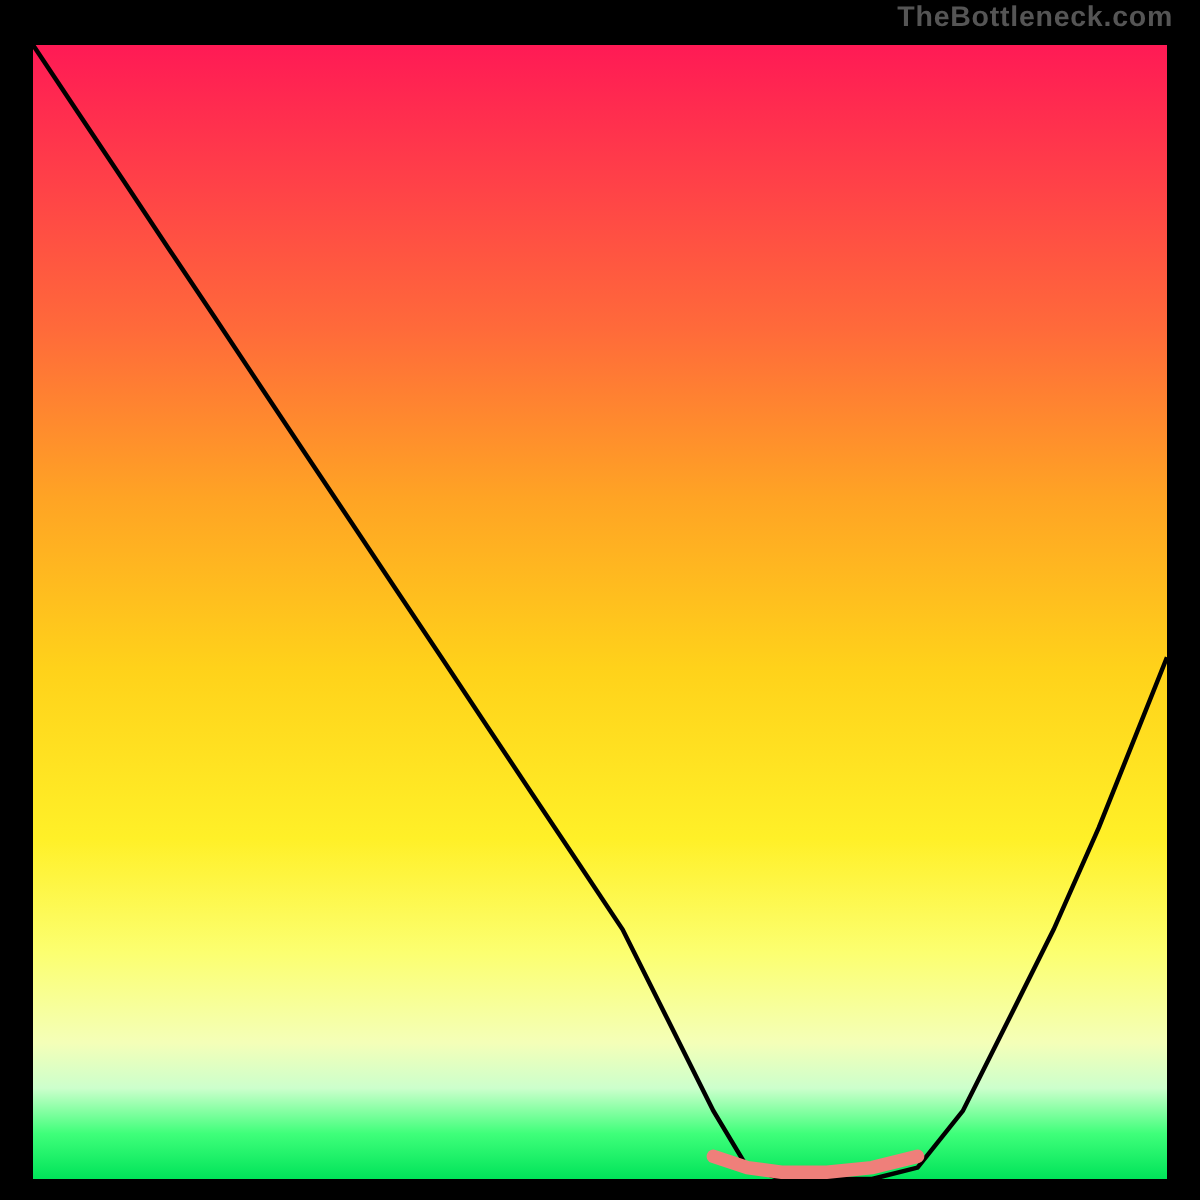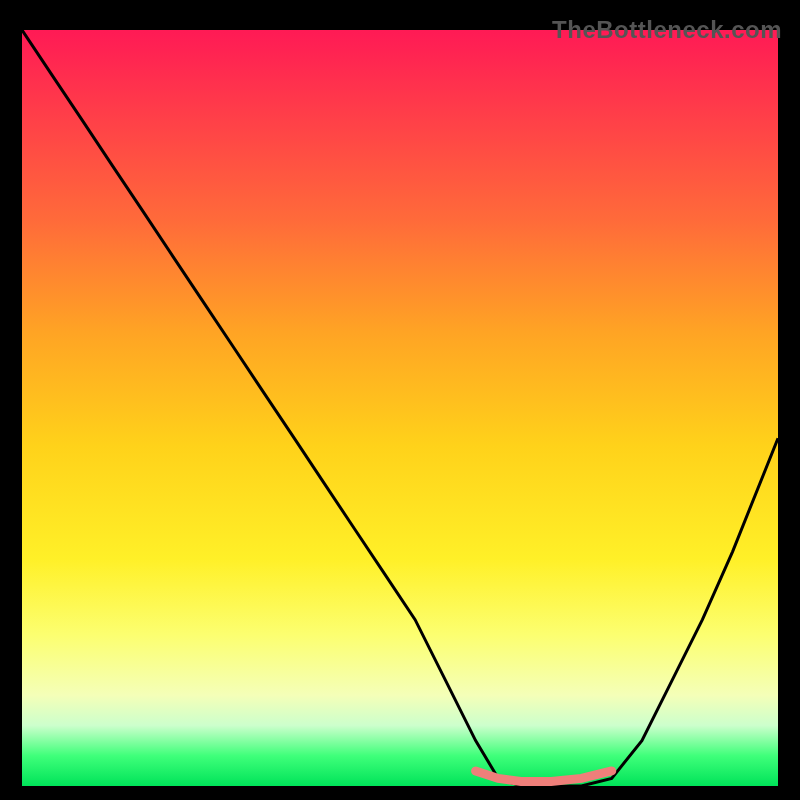--- a/index.html
+++ b/index.html
@@ -11,24 +11,24 @@
     font-family: Arial, Helvetica, sans-serif;
     overflow: hidden;
   }
   .page {
     position: relative;
     width: 800px;
     height: 800px;
   }
   .watermark {
     position: absolute;
-    top: 16px;
+    top: 1px;
     right: 18px;
     color: #555;
-    font-size: 24px;
+    font-size: 19px;
     font-weight: 600;
     letter-spacing: 0.5px;
     z-index: 20;
     user-select: none;
   }
   .frame {
     position: absolute;
     left: 22px;
     top: 30px;
     width: 756px;

